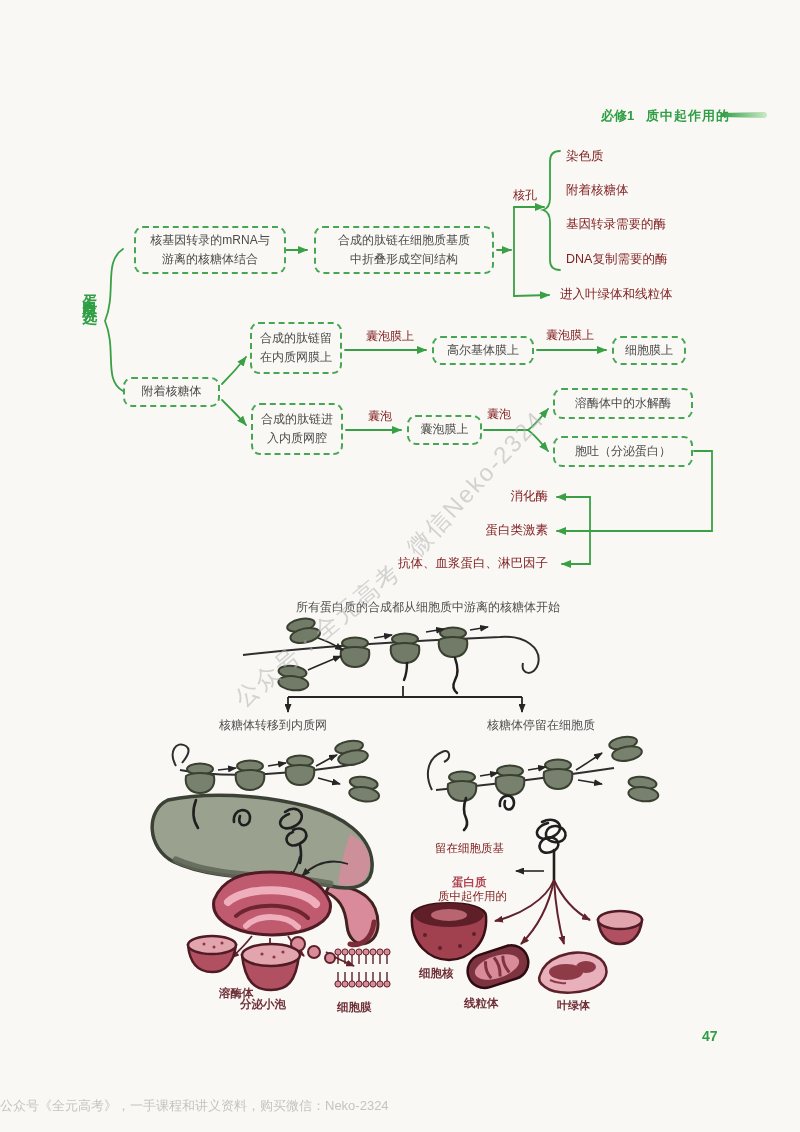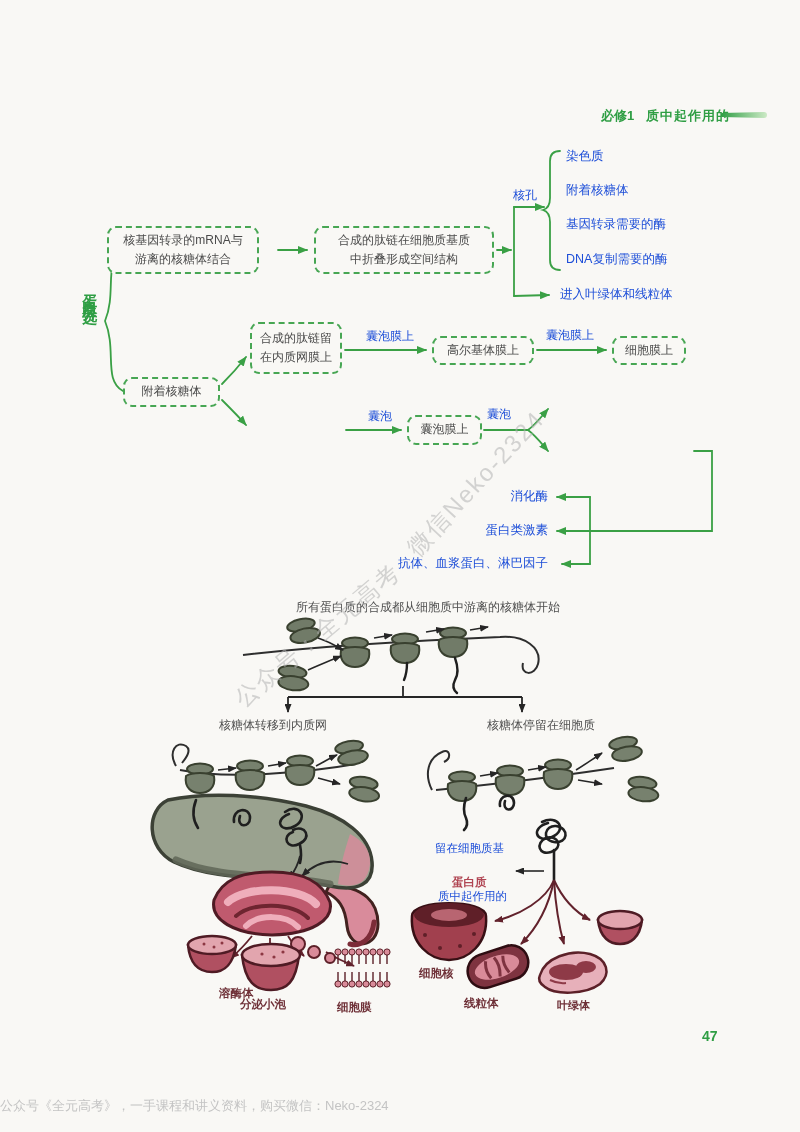--- a/index.html
+++ b/index.html
@@ -1,19 +1,19 @@
 <!DOCTYPE html>
 <html><head>
 <meta charset="utf-8">
 <style>
   html,body{margin:0;padding:0;background:#e9e9e9;}
   #page{position:relative;width:800px;height:1132px;background:#f9f8f5;overflow:hidden;
         font-family:"Liberation Sans","DejaVu Sans",sans-serif;}
   svg.layer{position:absolute;left:0;top:0;z-index:1;pointer-events:none;}
-  .t{position:absolute;z-index:2;color:#1d4ed8;font-size:12px;line-height:1.25;white-space:nowrap;}
+  .t{position:absolute;z-index:2;color:#7f1d1d;font-size:12px;line-height:1.25;white-space:nowrap;}
   .box{position:absolute;z-index:2;box-sizing:border-box;border:2px dashed #47a653;border-radius:9px;
        background:#f9f8f5;color:#4b4b4b;font-size:12px;line-height:1.6;
        display:flex;align-items:center;justify-content:center;text-align:center;white-space:normal;}
   .green{color:#2f9e44;font-weight:bold;}
   .maroon{color:#6f3138;font-weight:bold;}
   .gray{color:#c4c4c4;}
   .tr{text-align:right;}
   .wm{position:absolute;z-index:3;color:rgba(178,178,178,.55);font-size:24px;letter-spacing:2px;
       transform-origin:0 50%;white-space:nowrap;}
   #root-label{writing-mode:vertical-rl;text-orientation:upright;letter-spacing:4px;font-size:15px;}
@@ -256,27 +256,30 @@
       </g>
     </g>
   </svg>
 
   <span class="t green" style="left:601px;top:108px;font-size:13px;">必修1</span>
   <span class="t green" style="left:646px;top:108px;font-size:13px;letter-spacing:1px;">质中起作用的</span>
   <div id="swoosh" style="left:721px;top:112px;"></div>
 
   <div id="root-label" class="t green" style="left:80px;top:282px;">蛋白质分选</div>
 
-  <div class="box" style="left:107px;top:226px;width:152px;height:48px;padding:2px 14px;">核基因转录的mRNA与游离的核糖体结合</div>
+  <div class="box" style="left:134px;top:226px;width:152px;height:48px;padding:2px 14px;">核基因转录的mRNA与游离的核糖体结合</div>
   <div class="box" style="left:314px;top:226px;width:180px;height:48px;padding:2px 21px;">合成的肽链在细胞质基质中折叠形成空间结构</div>
   <div class="box" style="left:250px;top:322px;width:92px;height:52px;padding:2px 7px;">合成的肽链留在内质网膜上</div>
   <div class="box" style="left:432px;top:336px;width:102px;height:29px;">高尔基体膜上</div>
   <div class="box" style="left:612px;top:336px;width:74px;height:29px;">细胞膜上</div>
   <div class="box" style="left:123px;top:377px;width:97px;height:30px;">附着核糖体</div>
+  <div class="box" style="left:251px;top:403px;width:92px;height:52px;padding:2px 7px;">合成的肽链进入内质网腔</div>
   <div class="box" style="left:407px;top:415px;width:75px;height:30px;">囊泡膜上</div>
+  <div class="box" style="left:553px;top:388px;width:140px;height:31px;">溶酶体中的水解酶</div>
+  <div class="box" style="left:553px;top:436px;width:140px;height:31px;">胞吐（分泌蛋白）</div>
 
   <span class="t" style="left:513px;top:188px;">核孔</span>
   <span class="t" style="left:566px;top:149px;font-size:12.5px;">染色质</span>
   <span class="t" style="left:566px;top:183px;font-size:12.5px;">附着核糖体</span>
   <span class="t" style="left:566px;top:217px;font-size:12.5px;">基因转录需要的酶</span>
   <span class="t" style="left:566px;top:252px;font-size:12.5px;">DNA复制需要的酶</span>
   <span class="t" style="left:560px;top:287px;font-size:12.5px;">进入叶绿体和线粒体</span>
   <span class="t" style="left:366px;top:329px;">囊泡膜上</span>
   <span class="t" style="left:546px;top:328px;">囊泡膜上</span>
   <span class="t" style="left:368px;top:409px;">囊泡</span>

